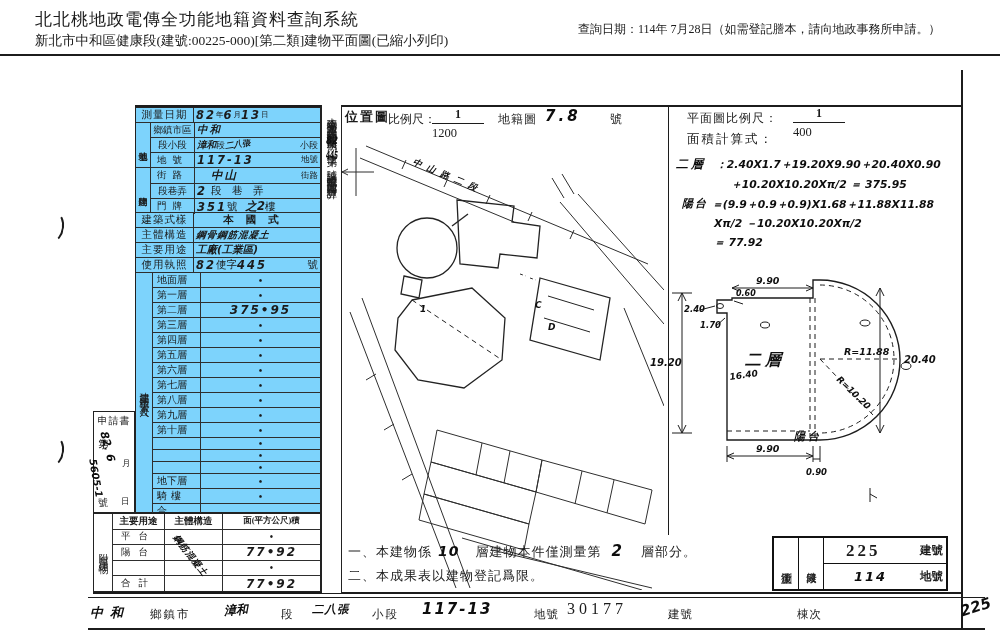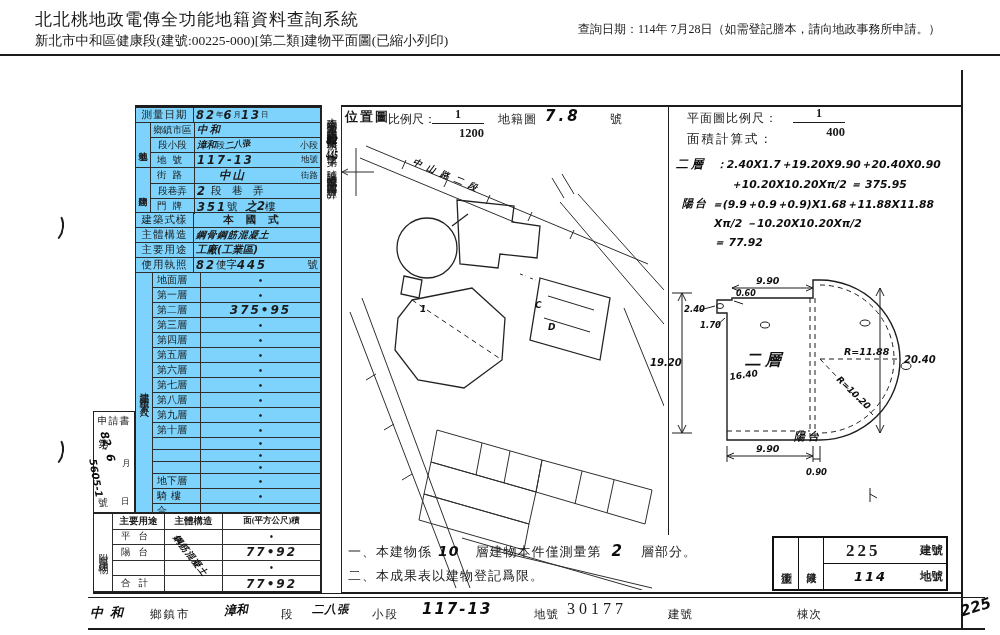--- a/index.html
+++ b/index.html
@@ -28,21 +28,21 @@
   .annex{position:absolute;left:93px;top:513px;width:228px;height:79px;border:1.5px solid #222;box-sizing:border-box;display:flex;background:#fff}
   .anrows{flex:1;display:flex;flex-direction:column}
   .anr{display:flex;flex:1;border-bottom:1px solid #2e2e2e;box-sizing:border-box;align-items:center;font-size:9.5px}
   .anr:last-child{border-bottom:none}
   .anc1{width:52px;border-right:1px solid #2e2e2e;height:100%;display:flex;align-items:center;justify-content:center;box-sizing:border-box;flex:none}
   .anc2{width:58px;border-right:1px solid #2e2e2e;height:100%;box-sizing:border-box;flex:none}
   .anc3{flex:1;text-align:center}
   svg text{font-family:"DejaVu Sans",sans-serif}
   .hwt{font-style:italic;font-weight:bold;fill:#101010}
   .frac-num{position:absolute;text-align:center;font-weight:bold;font-size:12px}
-  .frac-den{position:absolute;text-align:right;font-weight:bold;font-size:12.5px}
+  .frac-den{position:absolute;text-align:left;font-weight:normal;font-size:12.5px}
   .punch{position:absolute;width:16px;height:26px;border:2.2px solid transparent;border-right-color:#1c1c1c;border-radius:50%;transform:rotate(8deg)}
 </style>
 </head>
 <body>
 
 <div class="page">
 
   <div class="abs" style="left:35px;top:8px;font-size:17px;letter-spacing:1px">北北桃地政電傳全功能地籍資料查詢系統</div>
   <div class="abs" style="left:35px;top:32px;font-size:13.5px">新北市中和區健康段(建號:00225-000)[第二類]建物平面圖(已縮小列印)</div>
   <div class="abs" style="left:578px;top:21px;font-size:12px">查詢日期：114年 7月28日（如需登記謄本，請向地政事務所申請。）</div>
@@ -102,21 +102,21 @@
         </div>
       </div>
     </div>
 
     <div class="grp" style="height:45px;border-bottom:1px solid #2e2e2e">
       <div class="gl vt" style="width:15px">建物門牌</div>
       <div style="flex:1;display:flex;flex-direction:column">
         <div class="tr" style="border-bottom:1px solid #2e2e2e;flex:1;height:auto">
           <div class="tl" style="width:44px;letter-spacing:6px;font-size:9.5px">街路</div>
           <div class="tv">
-            <span class="hwv" style="margin-left:22px">中山</span>
+            <span class="hwv" style="margin-left:14px">中山</span>
             <span style="margin-left:auto;font-size:8.5px">街路</span>
           </div>
         </div>
         <div class="tr" style="border-bottom:1px solid #2e2e2e;flex:1;height:auto">
           <div class="tl" style="width:44px;font-size:9.5px">段巷弄</div>
           <div class="tv">
             <span class="hwv">2</span>
             <span style="margin-left:4px">段　巷　弄</span>
           </div>
         </div>

